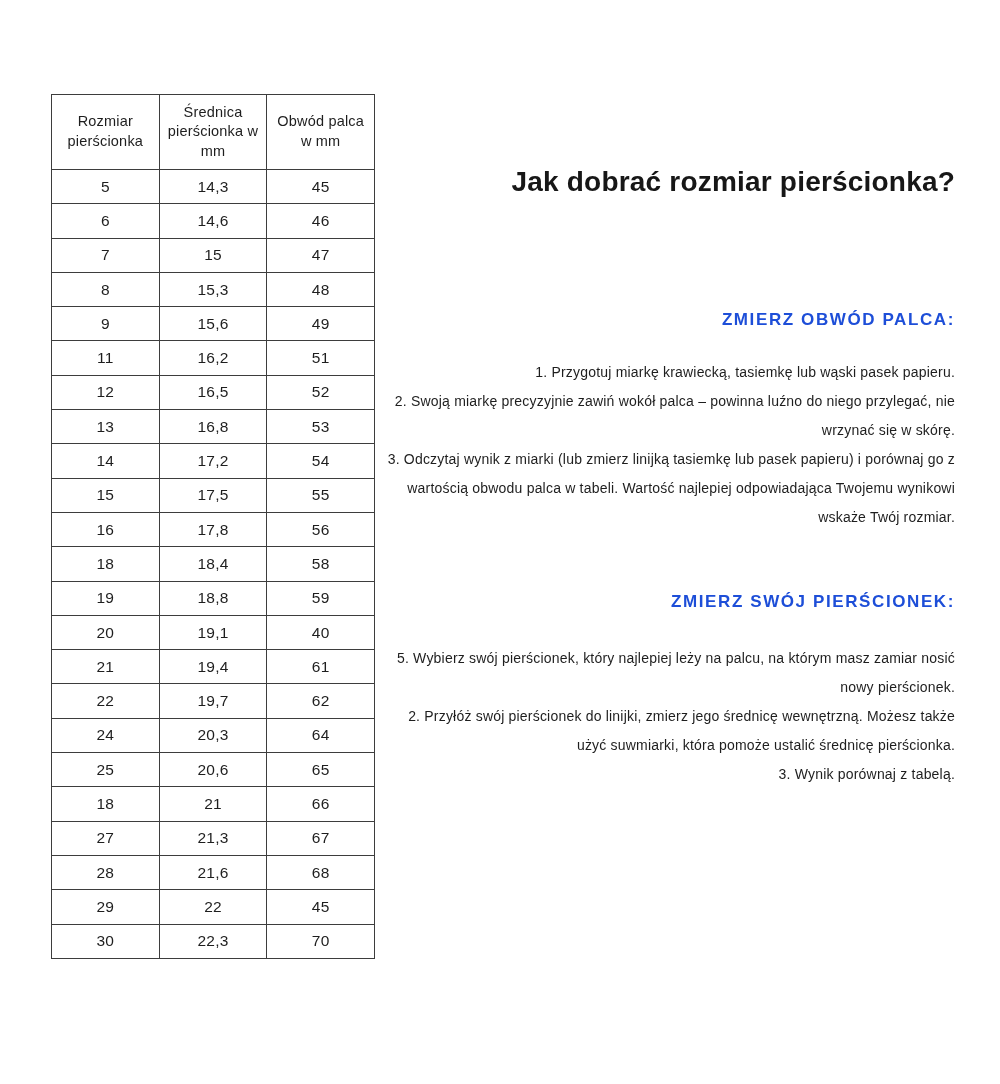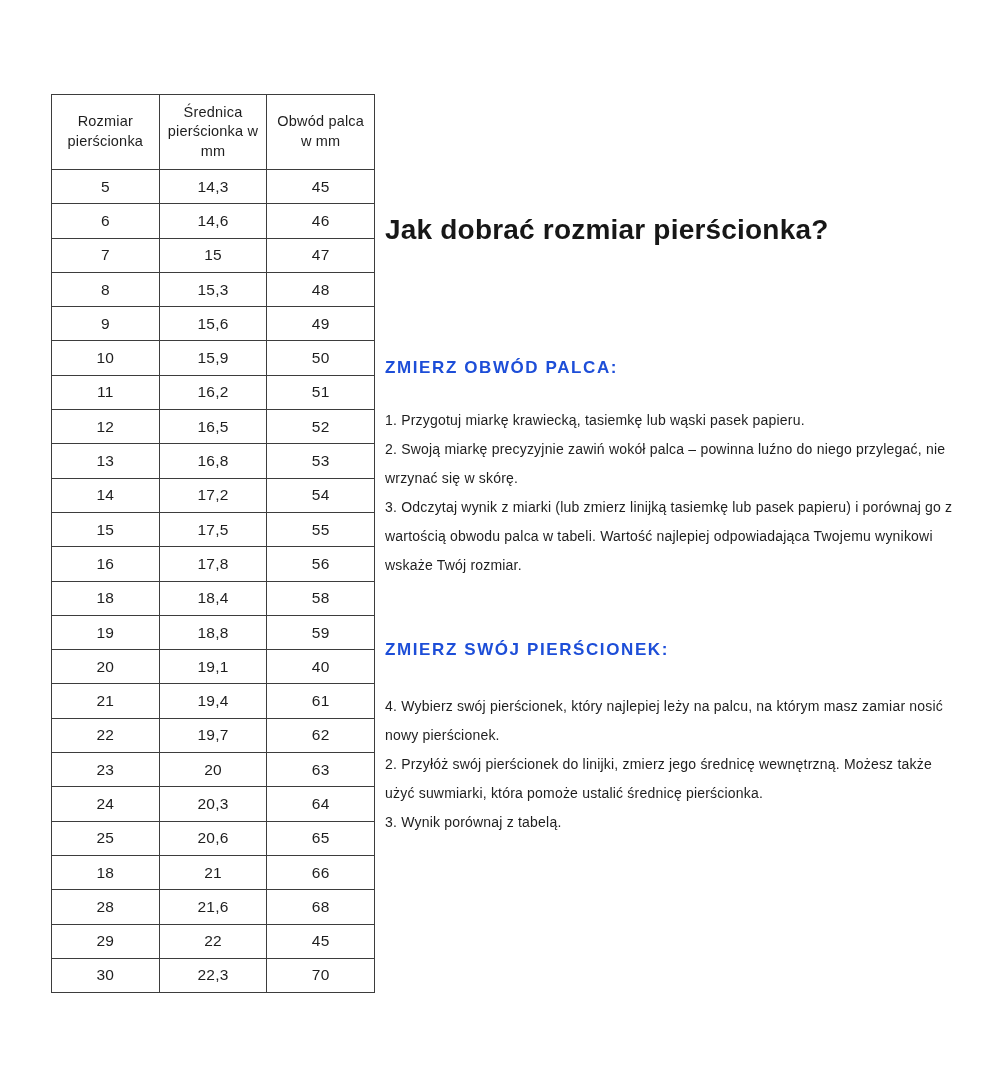--- a/index.html
+++ b/index.html
@@ -44,22 +44,21 @@
     height: 34.3px;
     font-size: 15.5px;
   }
 
   
   .right-col {
     position: absolute;
     left: 385px;
     top: 0;
     width: 570px;
-    text-align: left;
-    margin-top: 48px;
+    text-align: right;
   }
   .page-title {
     margin-top: 166px;
     font-size: 28px;
     font-weight: 700;
     letter-spacing: 0.2px;
     color: #171717;
   }
   .section-heading {
     font-size: 17px;
@@ -110,25 +109,20 @@
           <td>8</td>
           <td>15,3</td>
           <td>48</td>
         </tr>
         <tr>
           <td>9</td>
           <td>15,6</td>
           <td>49</td>
         </tr>
         <tr>
-          <td>10</td>
-          <td>15,9</td>
-          <td>50</td>
-        </tr>
-        <tr>
           <td>11</td>
           <td>16,2</td>
           <td>51</td>
         </tr>
         <tr>
           <td>12</td>
           <td>16,5</td>
           <td>52</td>
         </tr>
         <tr>
@@ -170,38 +164,38 @@
           <td>21</td>
           <td>19,4</td>
           <td>61</td>
         </tr>
         <tr>
           <td>22</td>
           <td>19,7</td>
           <td>62</td>
         </tr>
         <tr>
-          <td>23</td>
-          <td>20</td>
-          <td>63</td>
-        </tr>
-        <tr>
           <td>24</td>
           <td>20,3</td>
           <td>64</td>
         </tr>
         <tr>
           <td>25</td>
           <td>20,6</td>
           <td>65</td>
         </tr>
         <tr>
           <td>18</td>
           <td>21</td>
           <td>66</td>
+        </tr>
+        <tr>
+          <td>27</td>
+          <td>21,3</td>
+          <td>67</td>
         </tr>
         <tr>
           <td>28</td>
           <td>21,6</td>
           <td>68</td>
         </tr>
         <tr>
           <td>29</td>
           <td>22</td>
           <td>45</td>
@@ -220,17 +214,17 @@
 
   <h2 class="section-heading heading-1">ZMIERZ OBWÓD PALCA:</h2>
   <div class="steps steps-1">
       <p>1. Przygotuj miarkę krawiecką, tasiemkę lub wąski pasek papieru.</p>
       <p>2. Swoją miarkę precyzyjnie zawiń wokół palca – powinna luźno do niego przylegać, nie wrzynać się w skórę.</p>
       <p>3. Odczytaj wynik z miarki (lub zmierz linijką tasiemkę lub pasek papieru) i porównaj go z wartością obwodu palca w tabeli. Wartość najlepiej odpowiadająca Twojemu wynikowi wskaże Twój rozmiar.</p>
     </div>
 
   <h2 class="section-heading heading-2">ZMIERZ SWÓJ PIERŚCIONEK:</h2>
   <div class="steps steps-2">
-      <p>4. Wybierz swój pierścionek, który najlepiej leży na palcu, na którym masz zamiar nosić nowy pierścionek.</p>
+      <p>5. Wybierz swój pierścionek, który najlepiej leży na palcu, na którym masz zamiar nosić nowy pierścionek.</p>
       <p>2. Przyłóż swój pierścionek do linijki, zmierz jego średnicę wewnętrzną. Możesz także użyć suwmiarki, która pomoże ustalić średnicę pierścionka.</p>
       <p>3. Wynik porównaj z tabelą.</p>
     </div>
 </div>
 
 </body></html>

